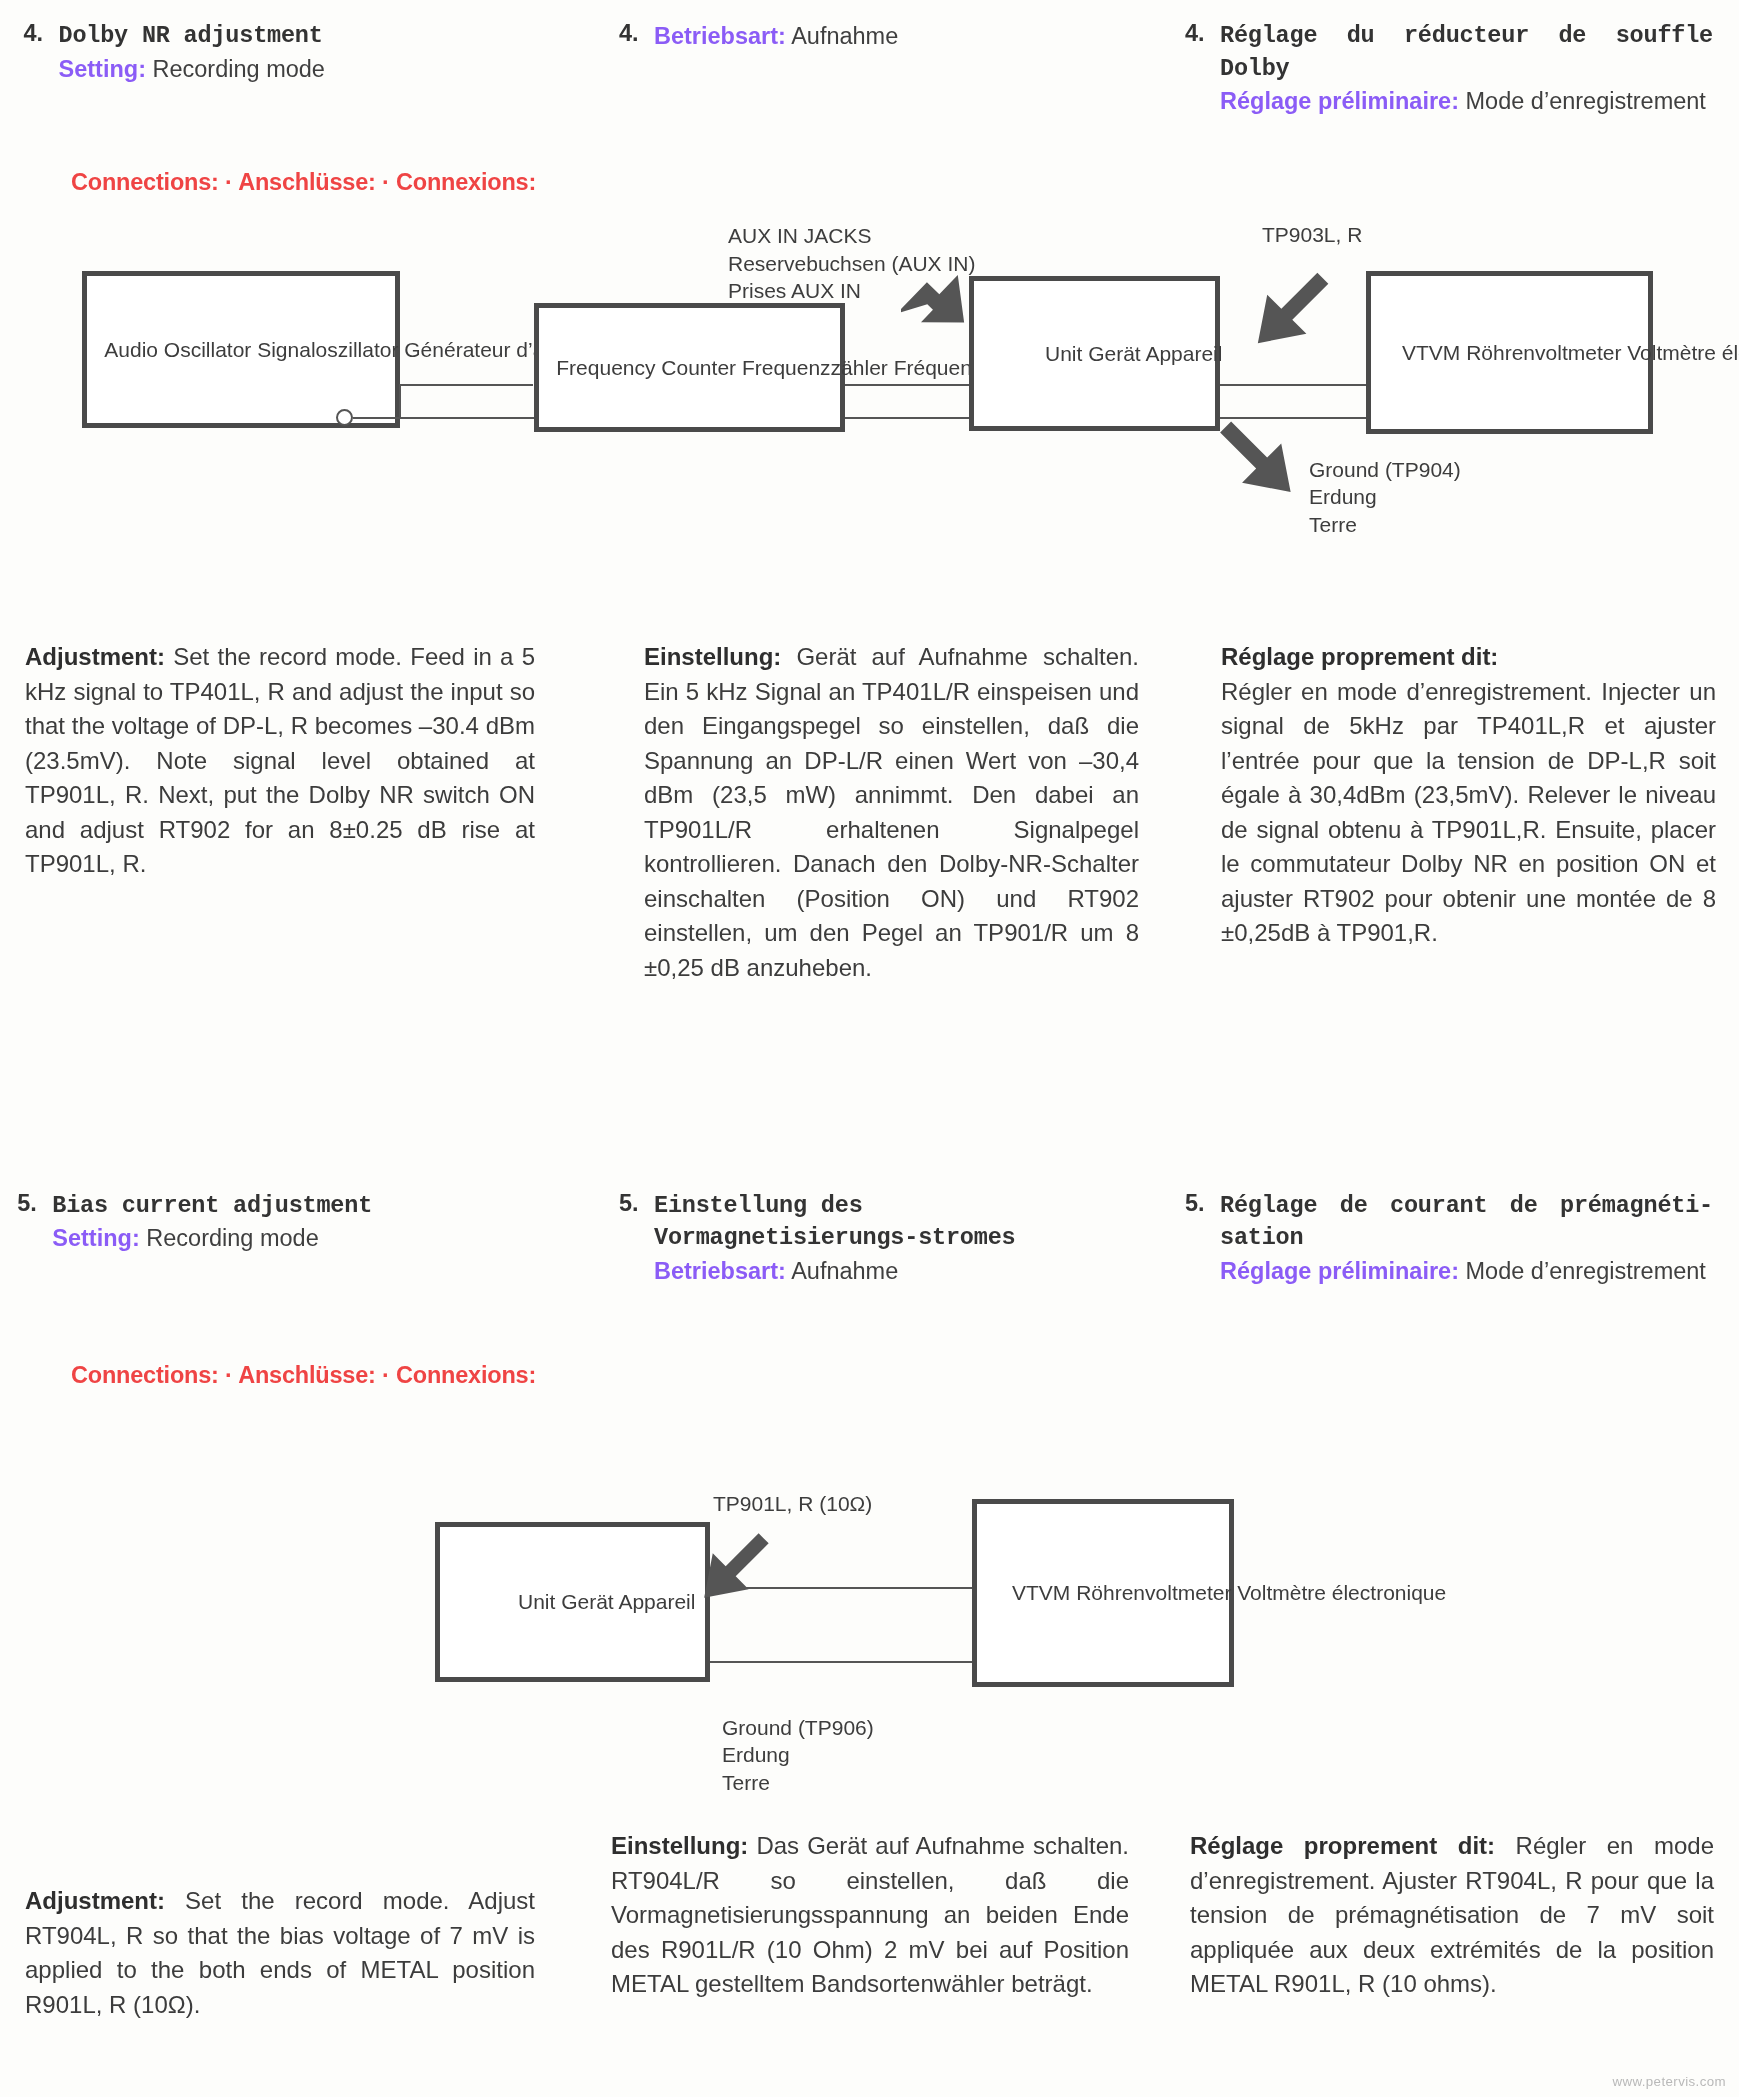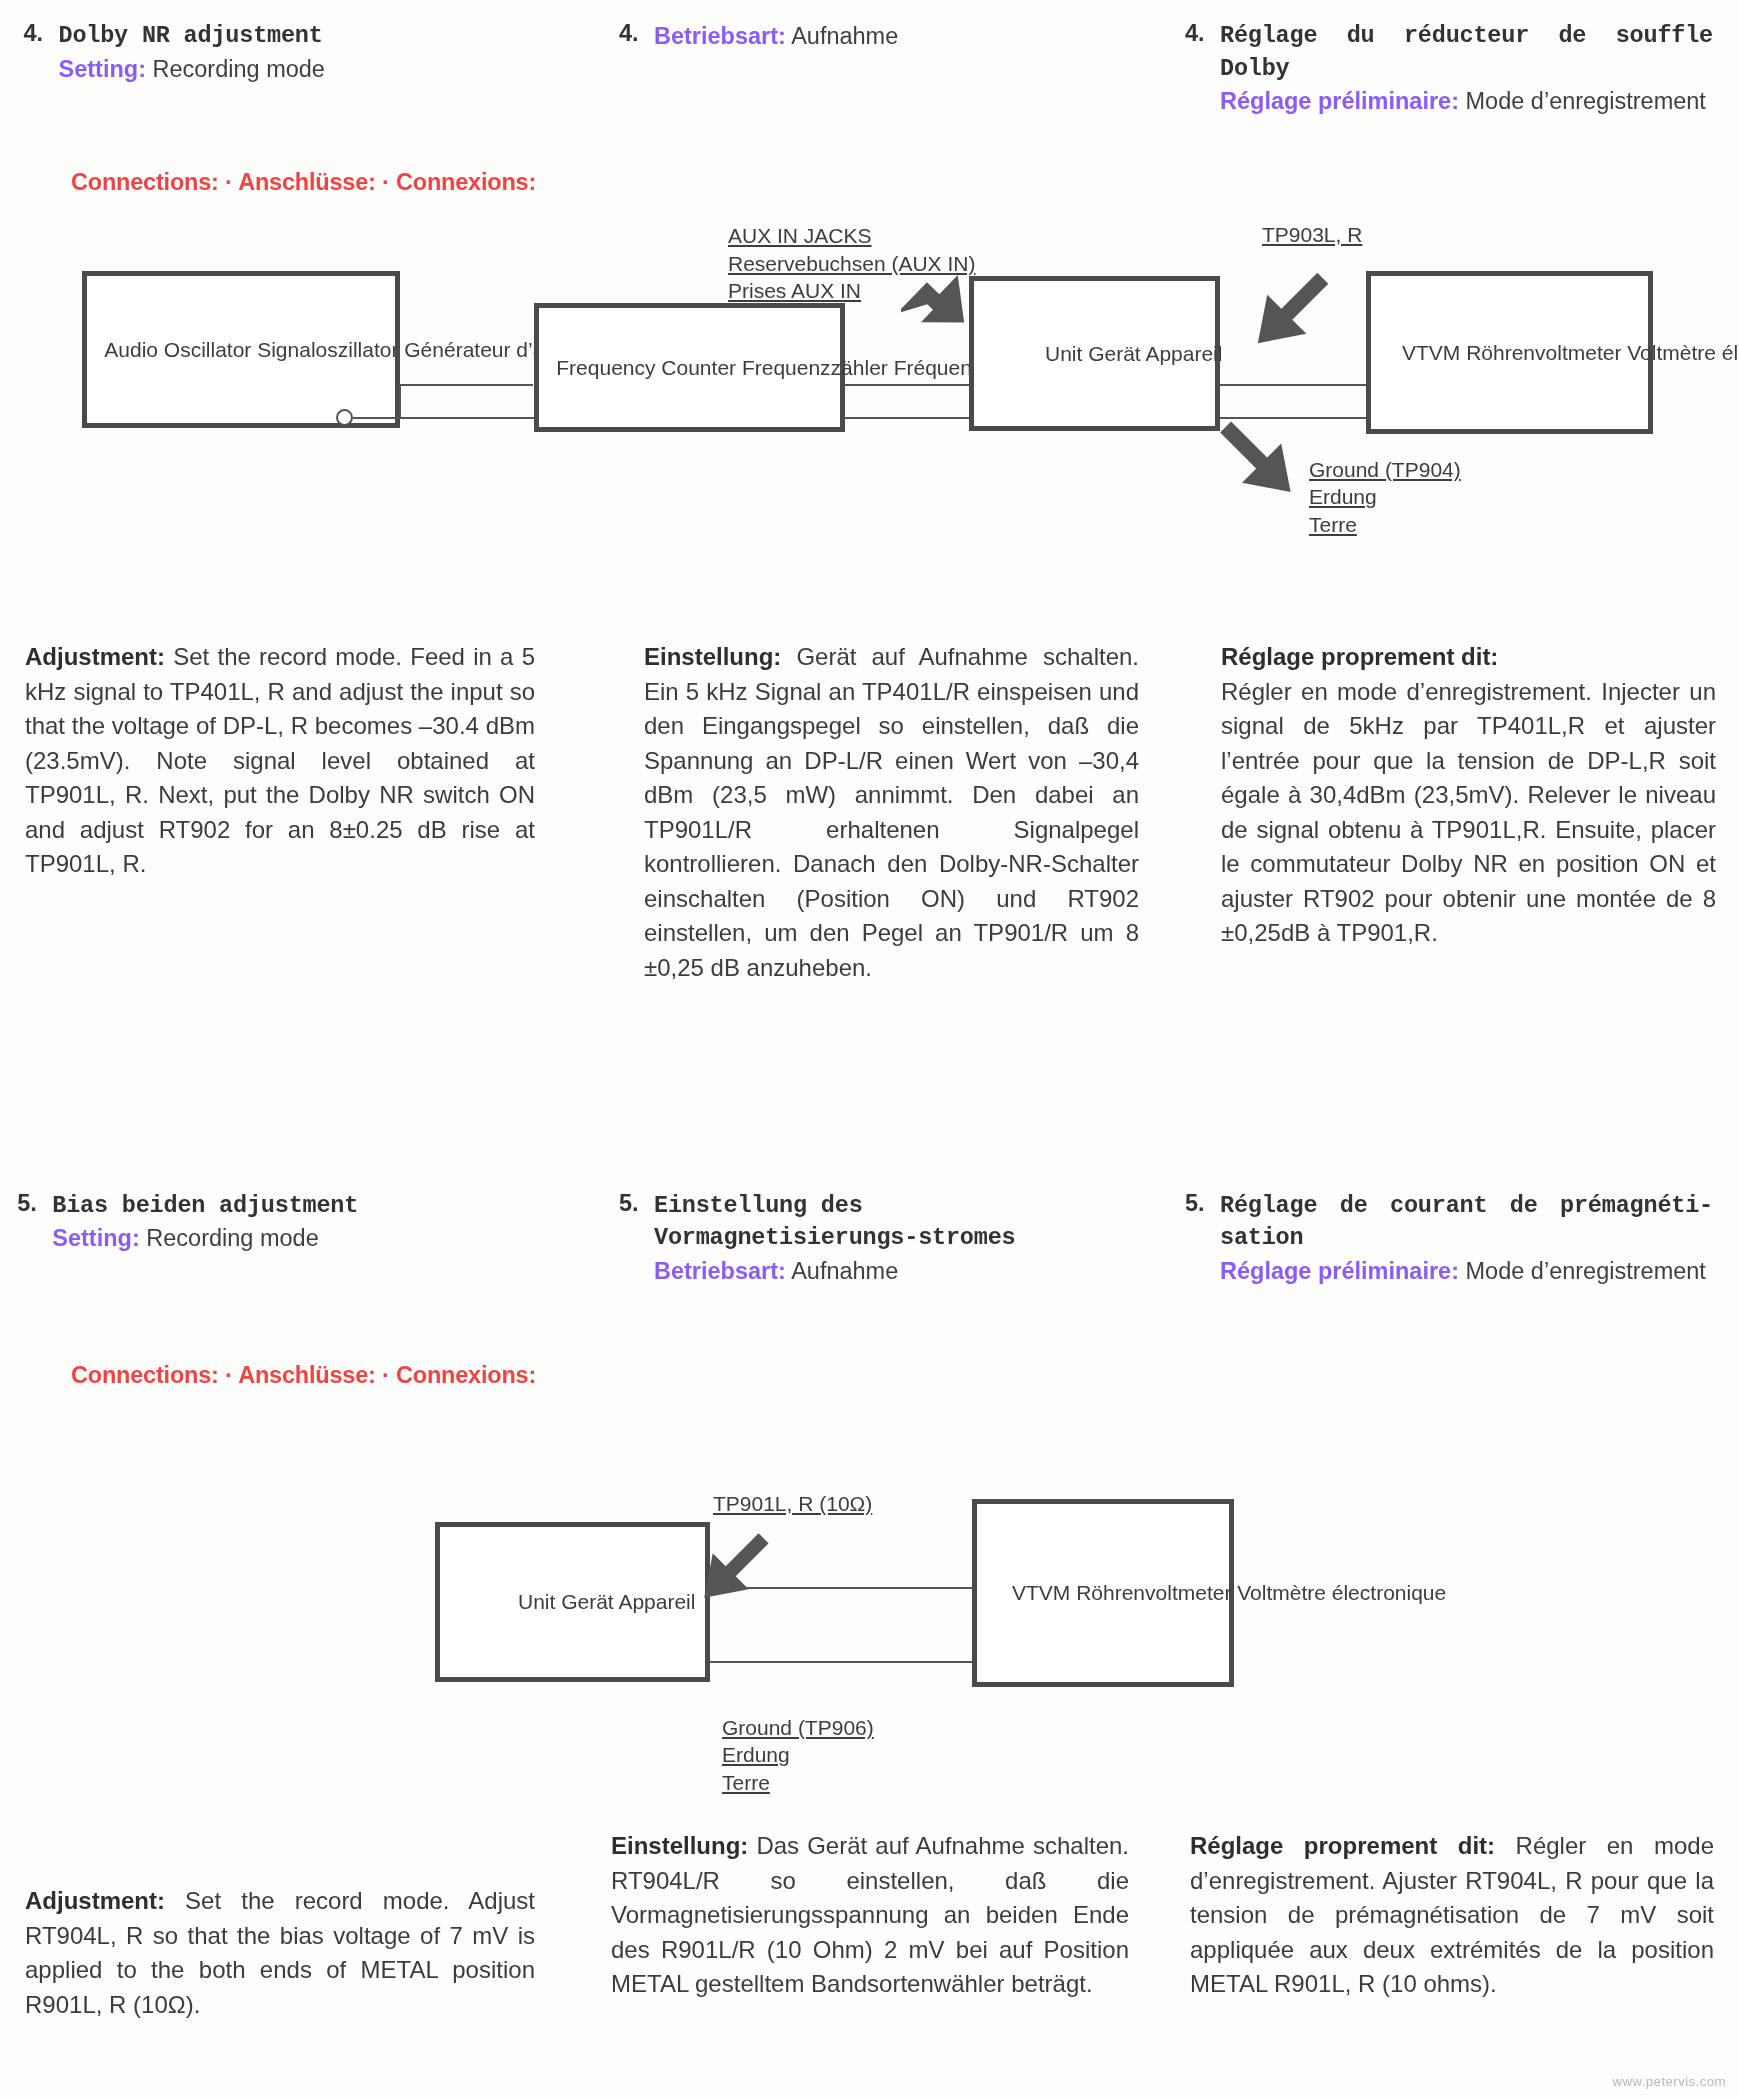--- a/index.html
+++ b/index.html
@@ -34,21 +34,21 @@
 
   
   .dbox{position:absolute;background:#fff;border:3.1px solid #555;
         box-sizing:border-box;}
   .dbox.thick{border-width:5.5px;border-color:#4a4a4a;}
   .dbox .txt{position:absolute;left:17.3px;top:50%;transform:translateY(-50%);
              font-size:21px;line-height:1.30;color:#3d3d3d;white-space:nowrap;}
   .wire{position:absolute;background:#555;height:2.4px;}
   .wire.v{width:2.4px;height:auto;}
   .dlabel{position:absolute;font-size:21px;line-height:1.30;color:#3d3d3d;
-          white-space:pre-line;text-decoration:underline;}
+          white-space:pre-line;}
   .term{position:absolute;width:17.3px;height:17.3px;border:2.4px solid #555;
         border-radius:50%;background:#fff;box-sizing:border-box;}
   .arrow{position:absolute;}
   .wm{position:absolute;right:14px;bottom:7.8px;font-size:13.3px;color:#b9b9b9;
       letter-spacing:0.4px;}
 </style>
 </head>
 <body>
 
 <div class="page">
@@ -158,21 +158,21 @@
   </div>
 
   <div class="abs" style="left:1221px;top:640px;width:495px;">
     <div class="para noj" style="font-weight:bold;color:#2e2e2e;">Réglage proprement dit:</div>
     <div class="para">Régler en mode d’enregistrement. Injecter un signal de 5kHz par TP401L,R et ajuster l’entrée pour que la tension de DP-L,R soit égale à 30,4dBm (23,5mV). Relever le niveau de signal obtenu à TP901L,R. Ensuite, placer le commutateur Dolby NR en position ON et ajuster RT902 pour obtenir une montée de 8 ±0,25dB à TP901,R.</div>
   </div>
 
   <div class="abs head-row" style="left:17.3px;top:1190px;width:502px;">
     <div class="num sec-num">5.</div>
     <div class="body">
-      <div class="sec-head">Bias beiden adjustment</div>
+      <div class="sec-head">Bias current adjustment</div>
       <div class="sec-sub">
         <b>Setting:</b>
         <span>Recording mode</span>
       </div>
     </div>
   </div>
 
   <div class="abs head-row" style="left:619px;top:1190px;width:518px;">
     <div class="num sec-num">5.</div>
     <div class="body">

